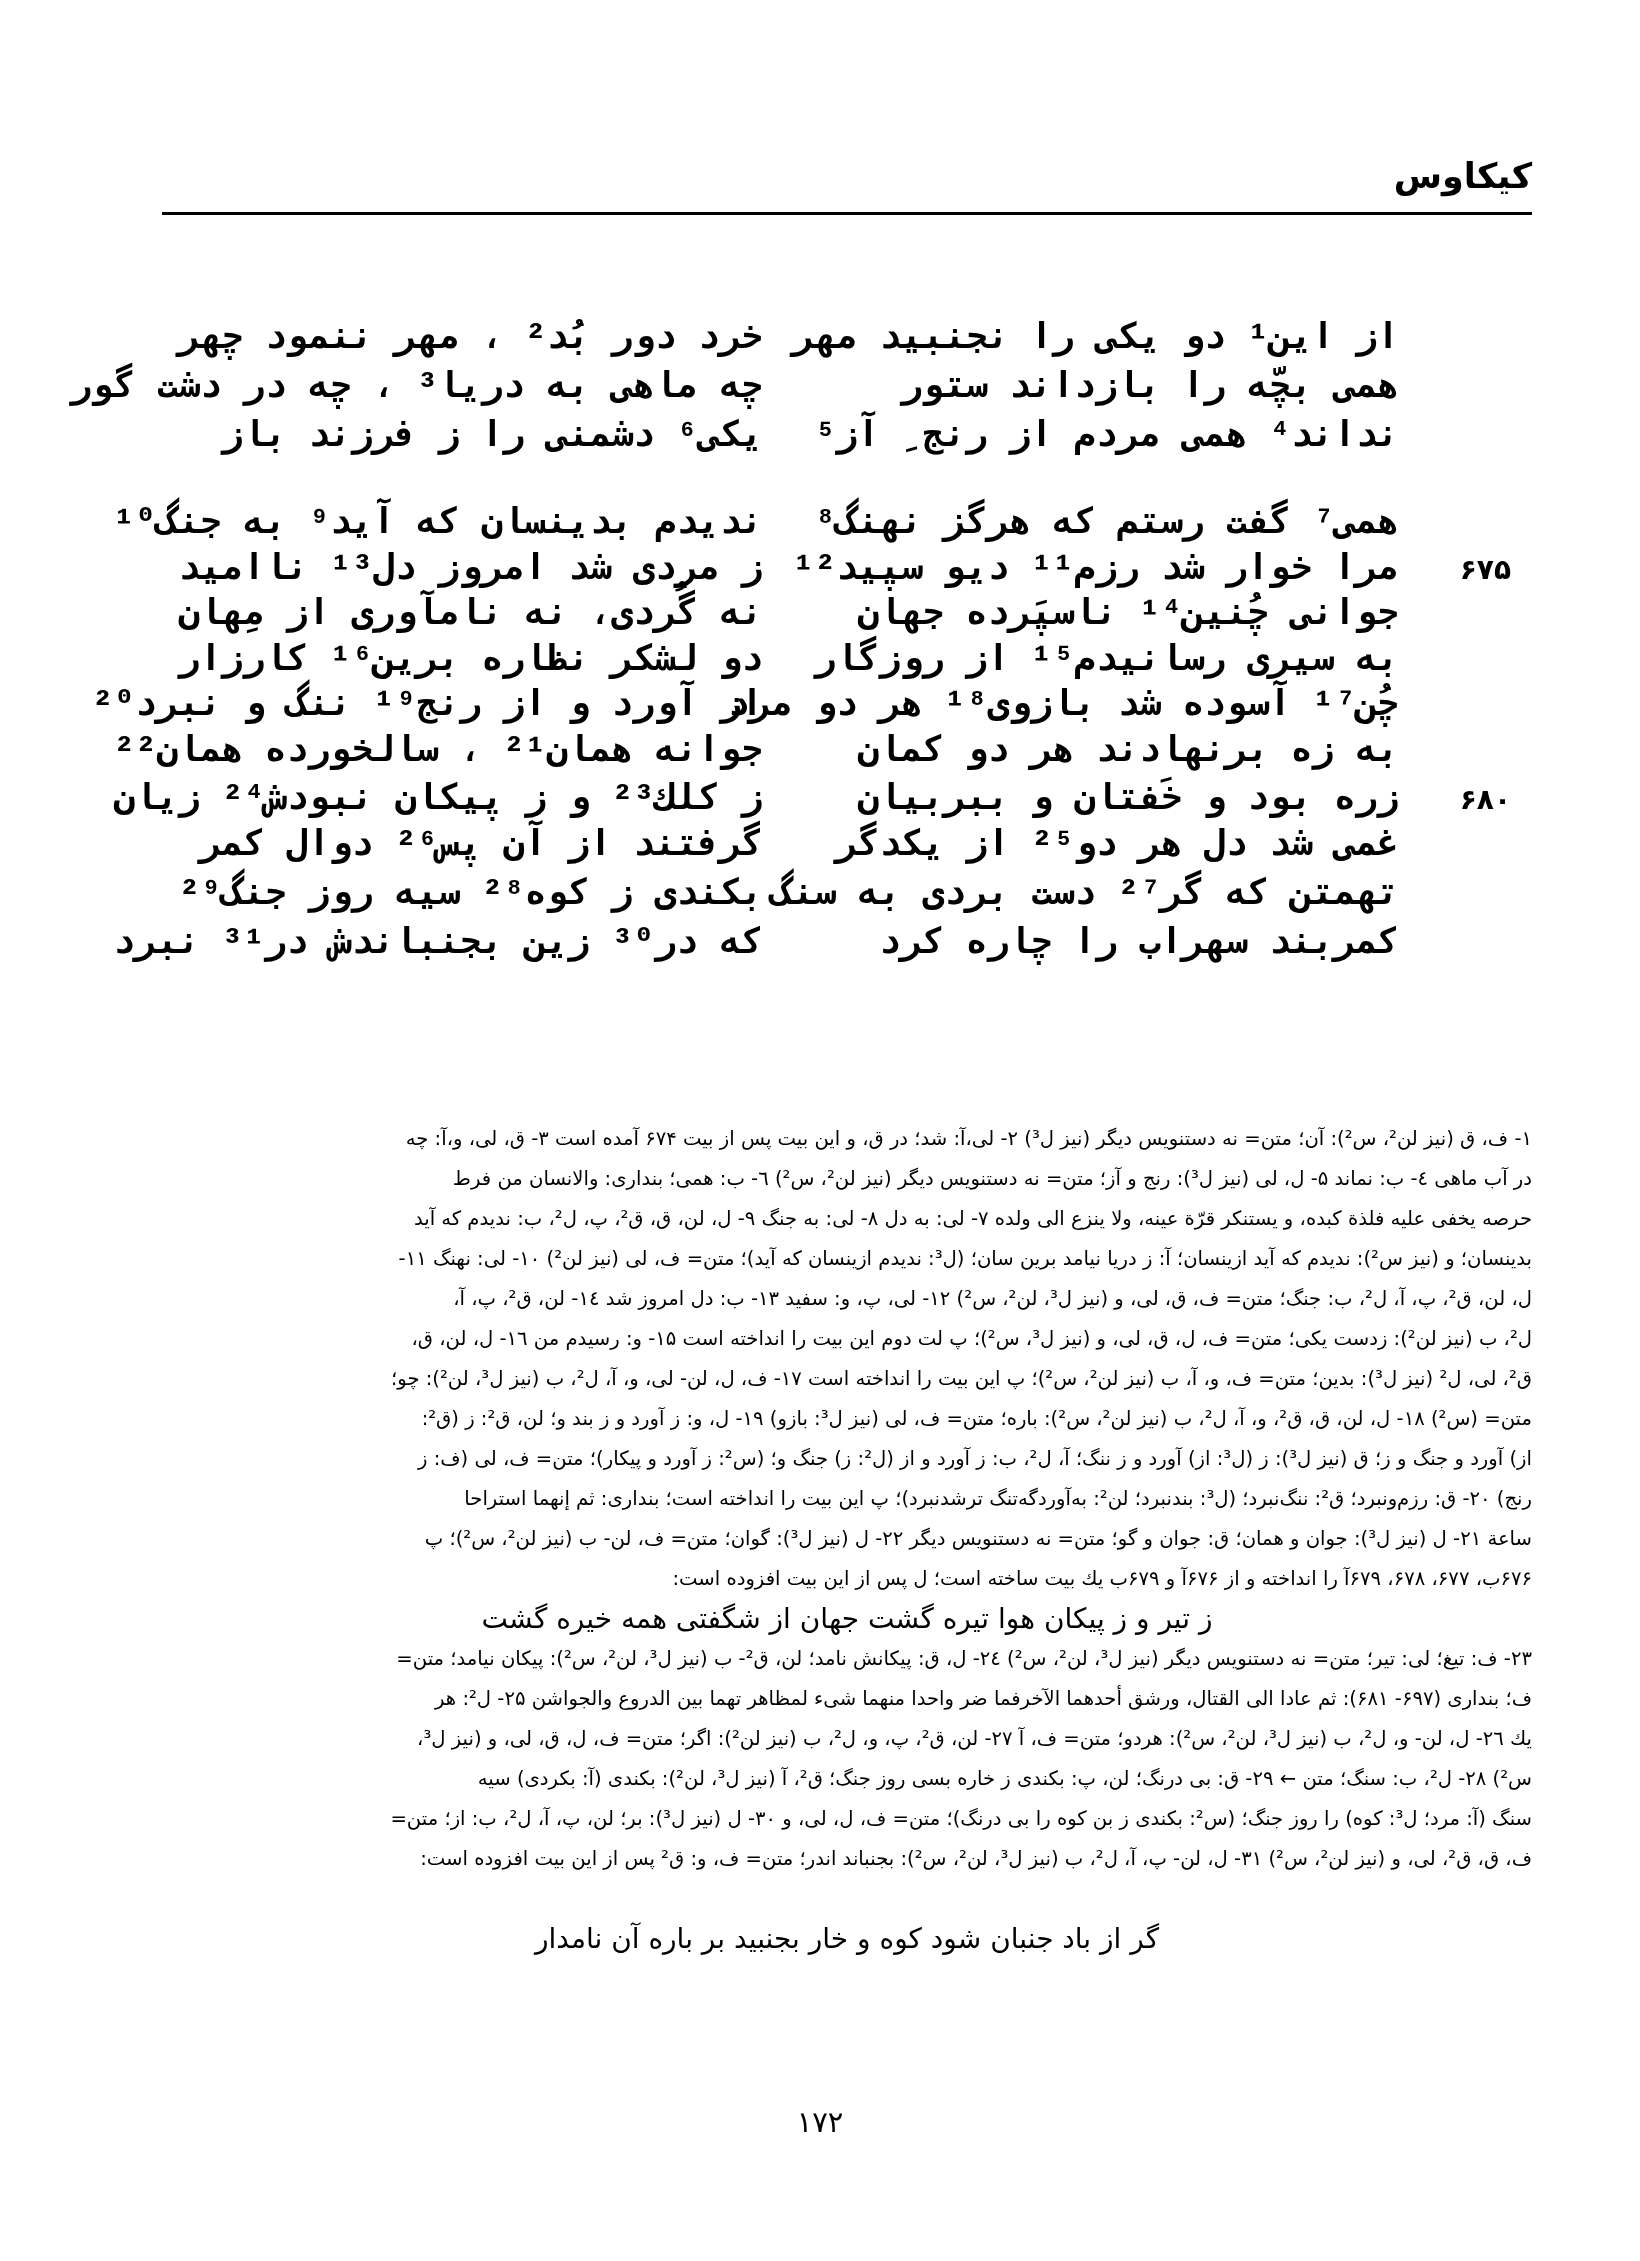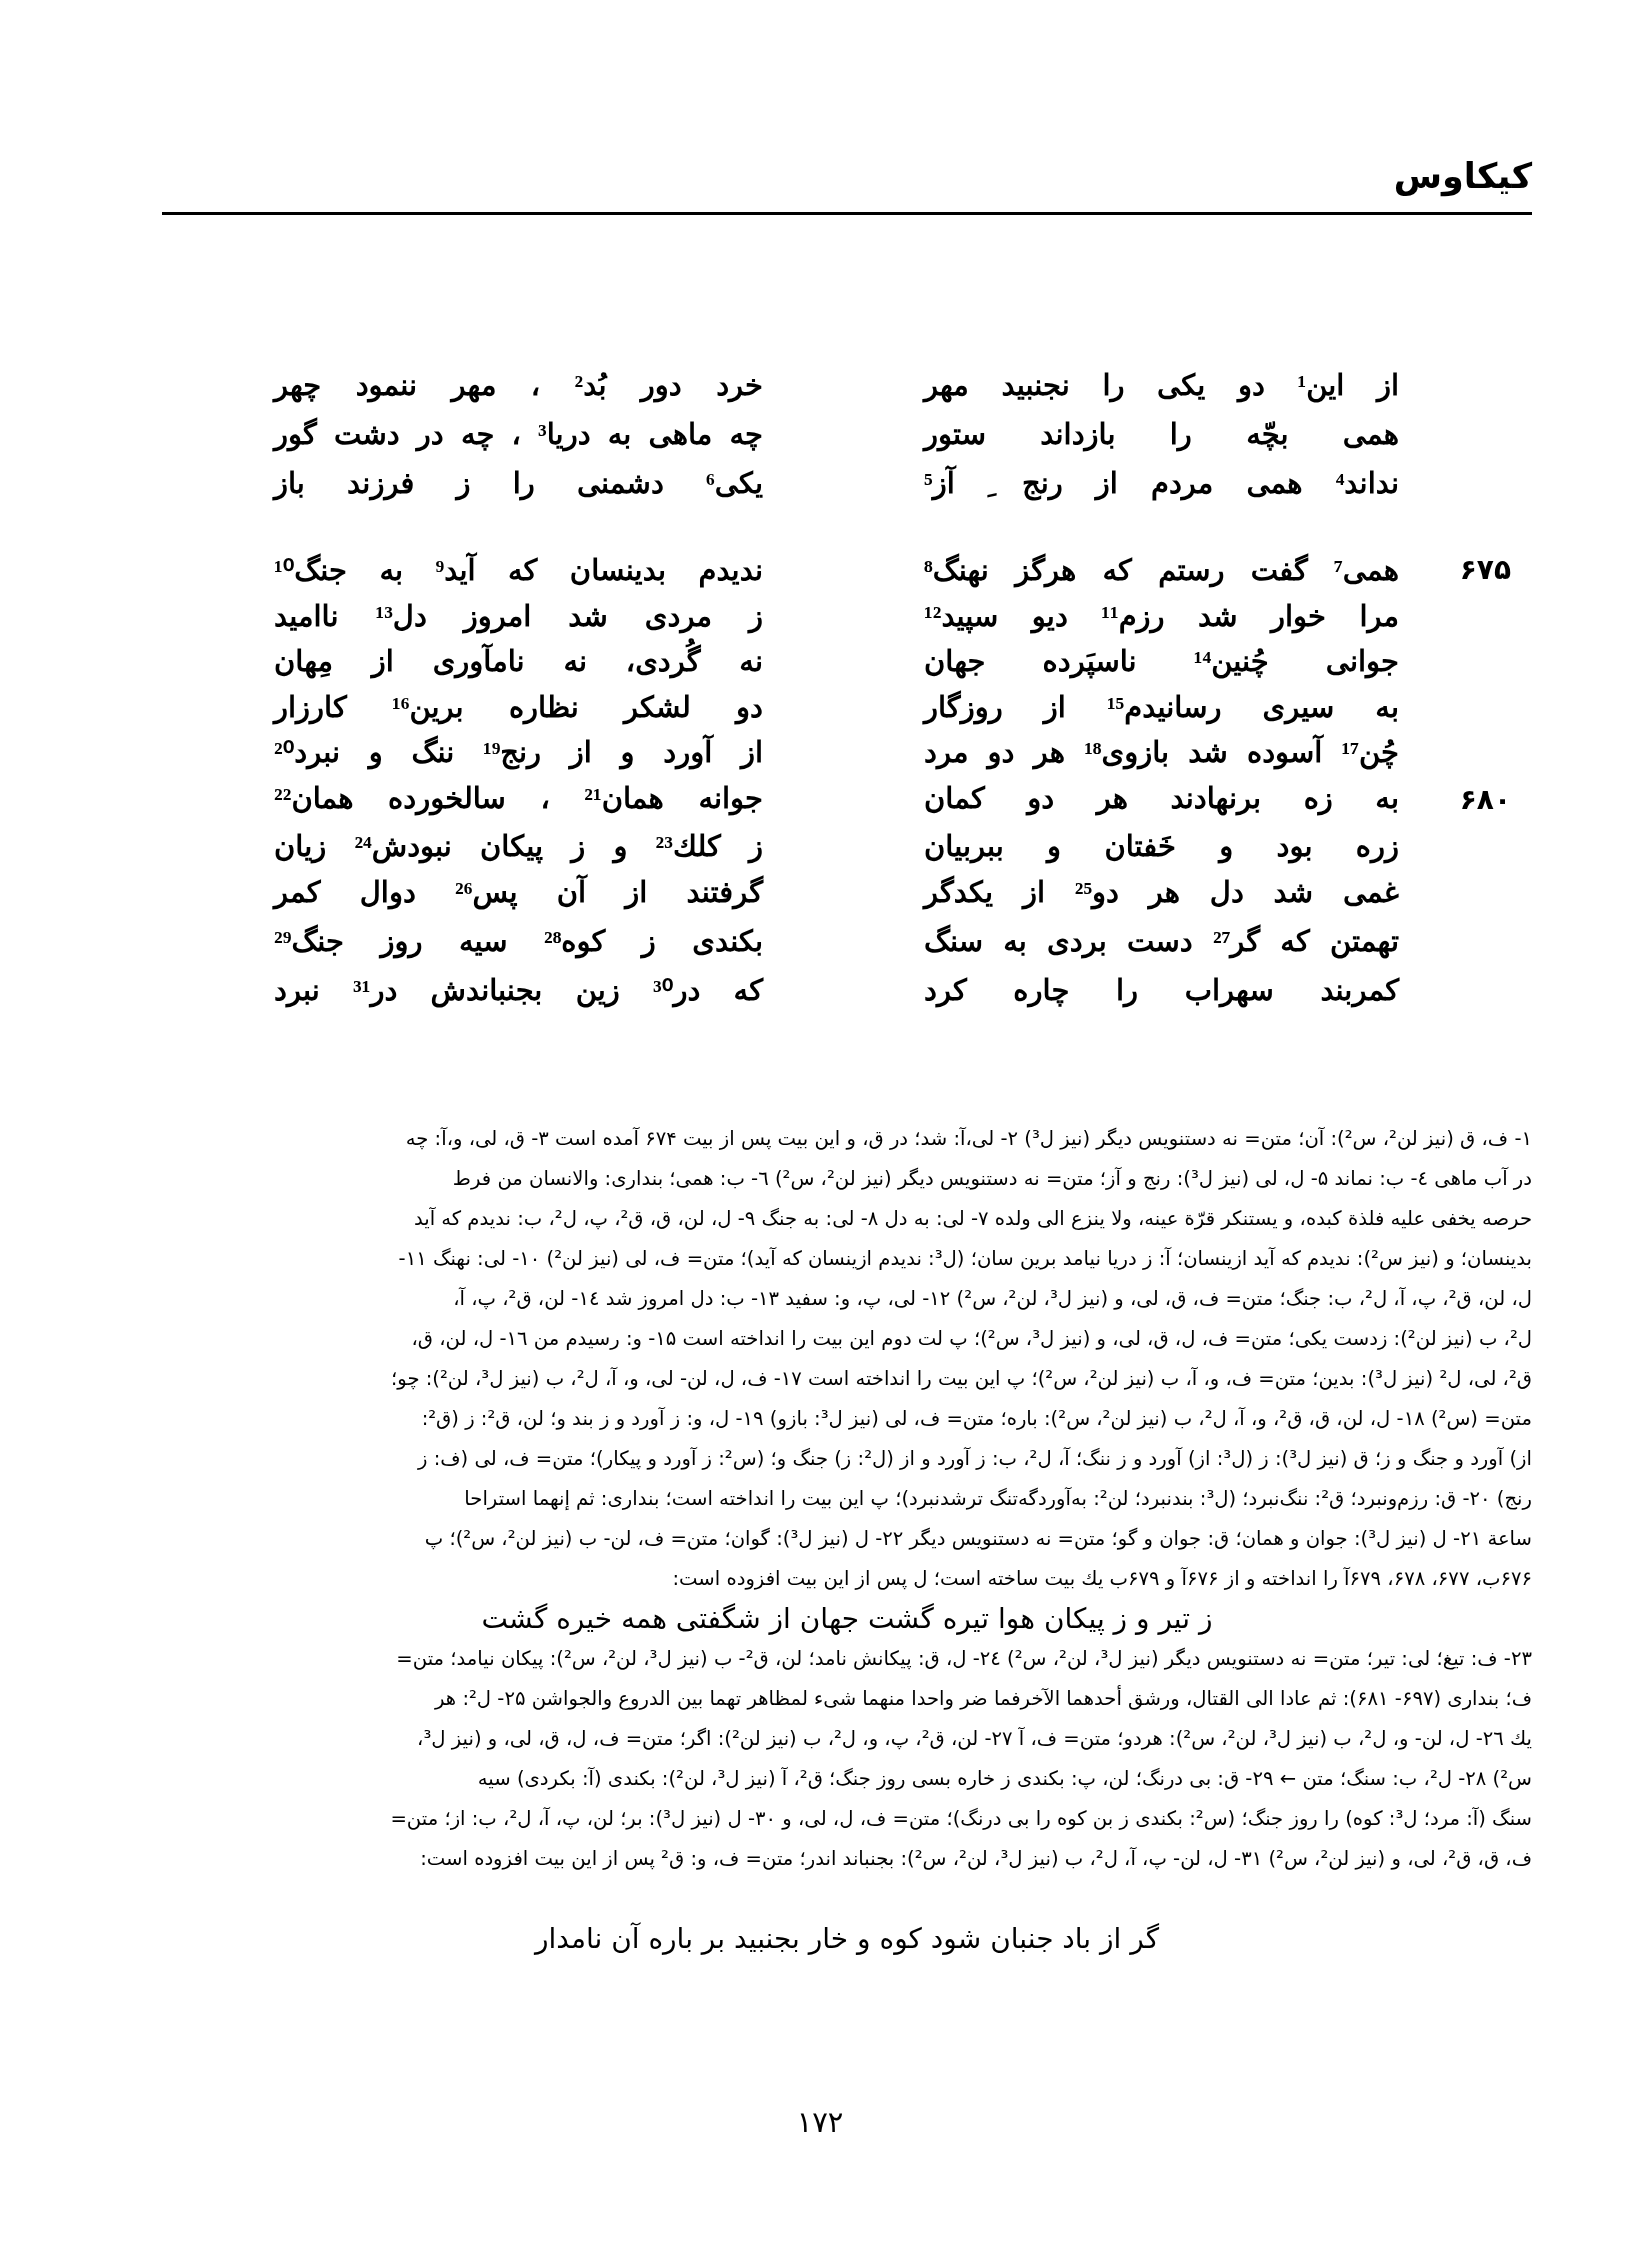--- a/index.html
+++ b/index.html
@@ -22,24 +22,23 @@
     }
     .couplet {
       position: absolute; right: 0; width: 1259px; height: 48px;
       display: flex; flex-direction: row; justify-content: flex-start;
     }
     .verse-num {
       position: absolute; right: 0; width: 84px; text-align: right;
       font-size: 28px; font-weight: bold; line-height: 48px;
     }
     .hemi {
-      position: absolute; font-size: 29px; font-weight: bold; line-height: 48px;
+      position: absolute; font-size: 36px; font-weight: bold; line-height: 48px;
       text-align: justify; text-align-last: justify; white-space: nowrap;
-      font-family: Liberation Serif, serif;
-      margin-top: 46px;
+      font-family: Liberation Mono, monospace;
     }
     .hemi.first { right: 112px; width: 475px; }
     .hemi.second { right: 748px; width: 489px; }
     .notes {
       position: absolute; left: 162px; top: 1119px; width: 1370px;
       font-size: 19.6px; line-height: 40px; text-align: justify;
       font-family: "DejaVu Sans", sans-serif;
     }
     .note-line { white-space: nowrap; overflow: hidden; height: 40px; }
     .note-verse {

